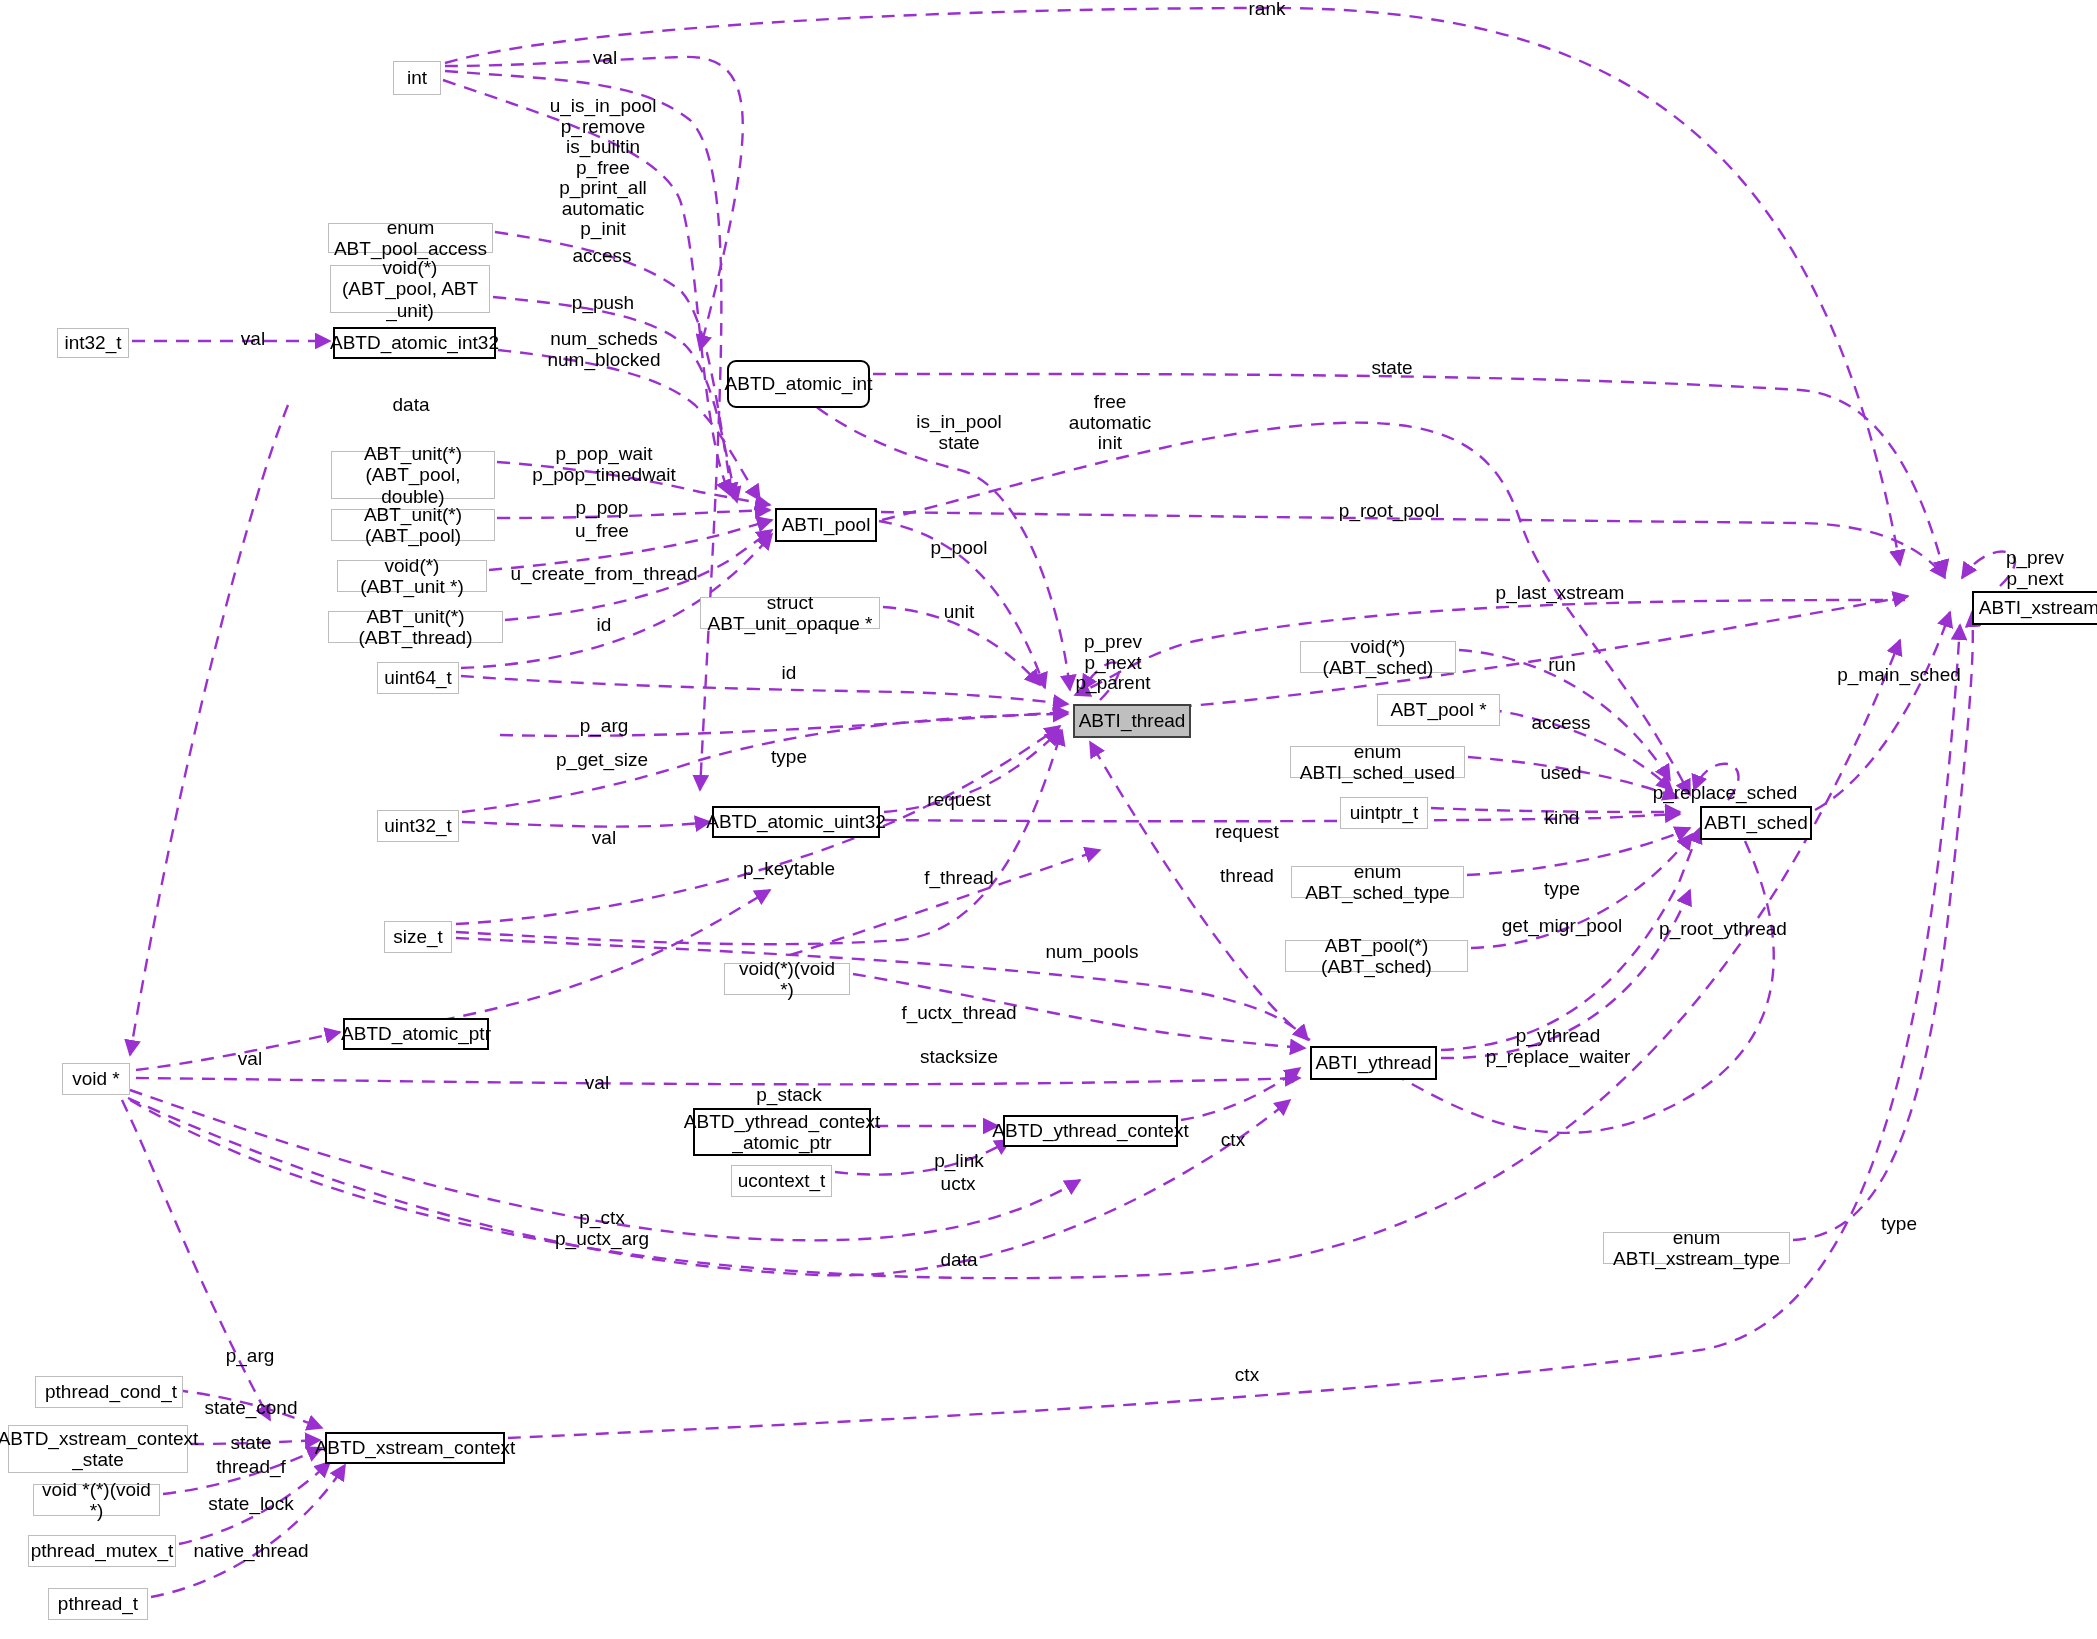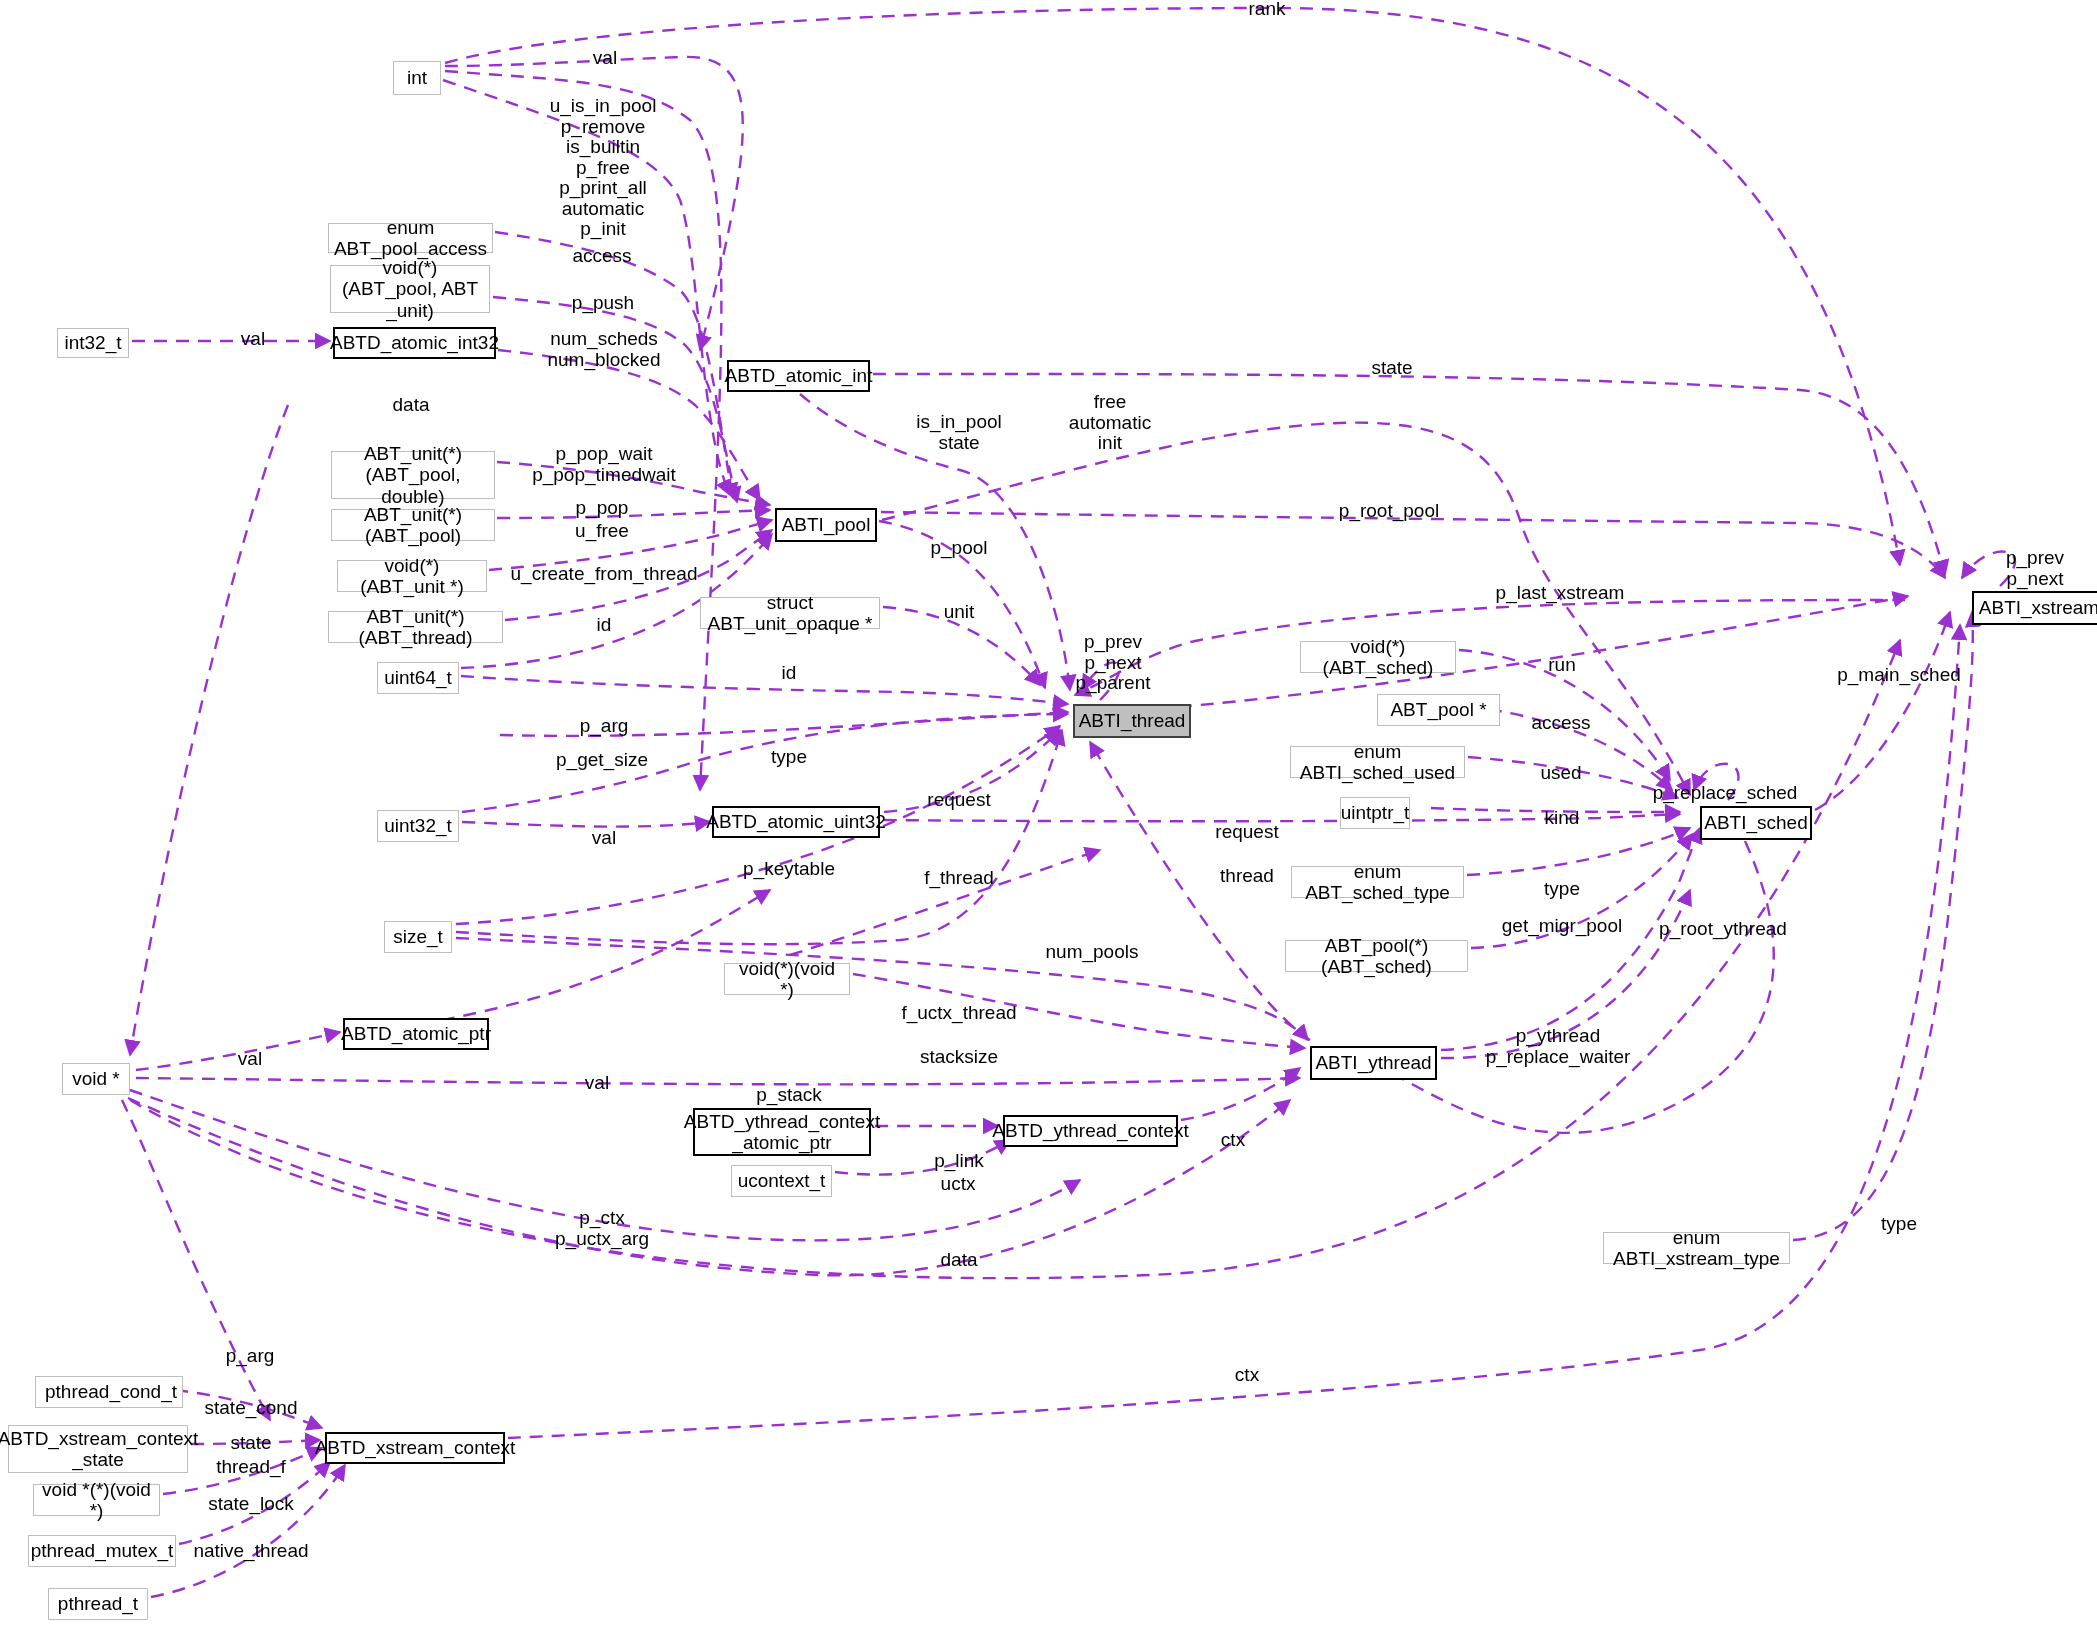--- a/index.html
+++ b/index.html
@@ -196,36 +196,36 @@
     </g>
   </svg>
 
   <div id="nodes">
       <div class="node" style="left: 393px; top: 61px; width: 48px; height: 34px;">int</div>
       <div class="node" style="left: 328px; top: 223px; width: 165px; height: 30px;">enum ABT_pool_access</div>
       <div class="node" style="left: 330px; top: 265px; width: 160px; height: 48px;">void(*)(ABT_pool, ABT
 _unit)</div>
       <div class="node" style="left: 57px; top: 328px; width: 72px; height: 30px;">int32_t</div>
       <div class="node strong" style="left: 333px; top: 327px; width: 163px; height: 32px;">ABTD_atomic_int32</div>
-      <div class="node strong" style="left: 727px; top: 360px; width: 143px; height: 32px;">ABTD_atomic_int</div>
+      <div class="node strong" style="left: 727px; top: 360px; width: 143px; height: 48px; border-radius: 9px;">ABTD_atomic_int</div>
       <div class="node" style="left: 331px; top: 443px; width: 164px; height: 48px; margin-top: 8px;">ABT_unit(*)(ABT_pool,
 double)</div>
       <div class="node" style="left: 331px; top: 509px; width: 164px; height: 32px;">ABT_unit(*)(ABT_pool)</div>
       <div class="node strong" style="left: 775px; top: 508px; width: 102px; height: 34px;">ABTI_pool</div>
       <div class="node" style="left: 337px; top: 560px; width: 150px; height: 32px;">void(*)(ABT_unit *)</div>
       <div class="node" style="left: 328px; top: 611px; width: 175px; height: 32px;">ABT_unit(*)(ABT_thread)</div>
       <div class="node" style="left: 700px; top: 597px; width: 180px; height: 32px;">struct ABT_unit_opaque *</div>
       <div class="node" style="left: 377px; top: 662px; width: 82px; height: 32px;">uint64_t</div>
       <div class="node current" style="left: 1073px; top: 704px; width: 118px; height: 34px;">ABTI_thread</div>
       <div class="node" style="left: 1300px; top: 641px; width: 156px; height: 32px;">void(*)(ABT_sched)</div>
       <div class="node" style="left: 1341px; top: 694px; width: 123px; height: 32px; margin-left: 36px;">ABT_pool *</div>
       <div class="node" style="left: 1290px; top: 746px; width: 175px; height: 32px;">enum ABTI_sched_used</div>
       <div class="node" style="left: 377px; top: 810px; width: 82px; height: 32px;">uint32_t</div>
       <div class="node strong" style="left: 712px; top: 806px; width: 168px; height: 32px;">ABTD_atomic_uint32</div>
-      <div class="node" style="left: 1340px; top: 797px; width: 70px; height: 32px;">uintptr_t</div>
+      <div class="node" style="left: 1340px; top: 797px; width: 88px; height: 32px;">uintptr_t</div>
       <div class="node strong" style="left: 1700px; top: 806px; width: 112px; height: 34px;">ABTI_sched</div>
       <div class="node" style="left: 1291px; top: 866px; width: 173px; height: 32px;">enum ABT_sched_type</div>
       <div class="node" style="left: 384px; top: 921px; width: 68px; height: 32px;">size_t</div>
       <div class="node" style="left: 1285px; top: 940px; width: 183px; height: 32px;">ABT_pool(*)(ABT_sched)</div>
       <div class="node" style="left: 724px; top: 963px; width: 126px; height: 32px;">void(*)(void *)</div>
       <div class="node strong" style="left: 343px; top: 1018px; width: 146px; height: 32px;">ABTD_atomic_ptr</div>
       <div class="node strong" style="left: 1310px; top: 1046px; width: 127px; height: 34px;">ABTI_ythread</div>
       <div class="node" style="left: 62px; top: 1063px; width: 68px; height: 32px;">void *</div>
       <div class="node strong" style="left: 693px; top: 1108px; width: 178px; height: 48px;">ABTD_ythread_context
 _atomic_ptr</div>

